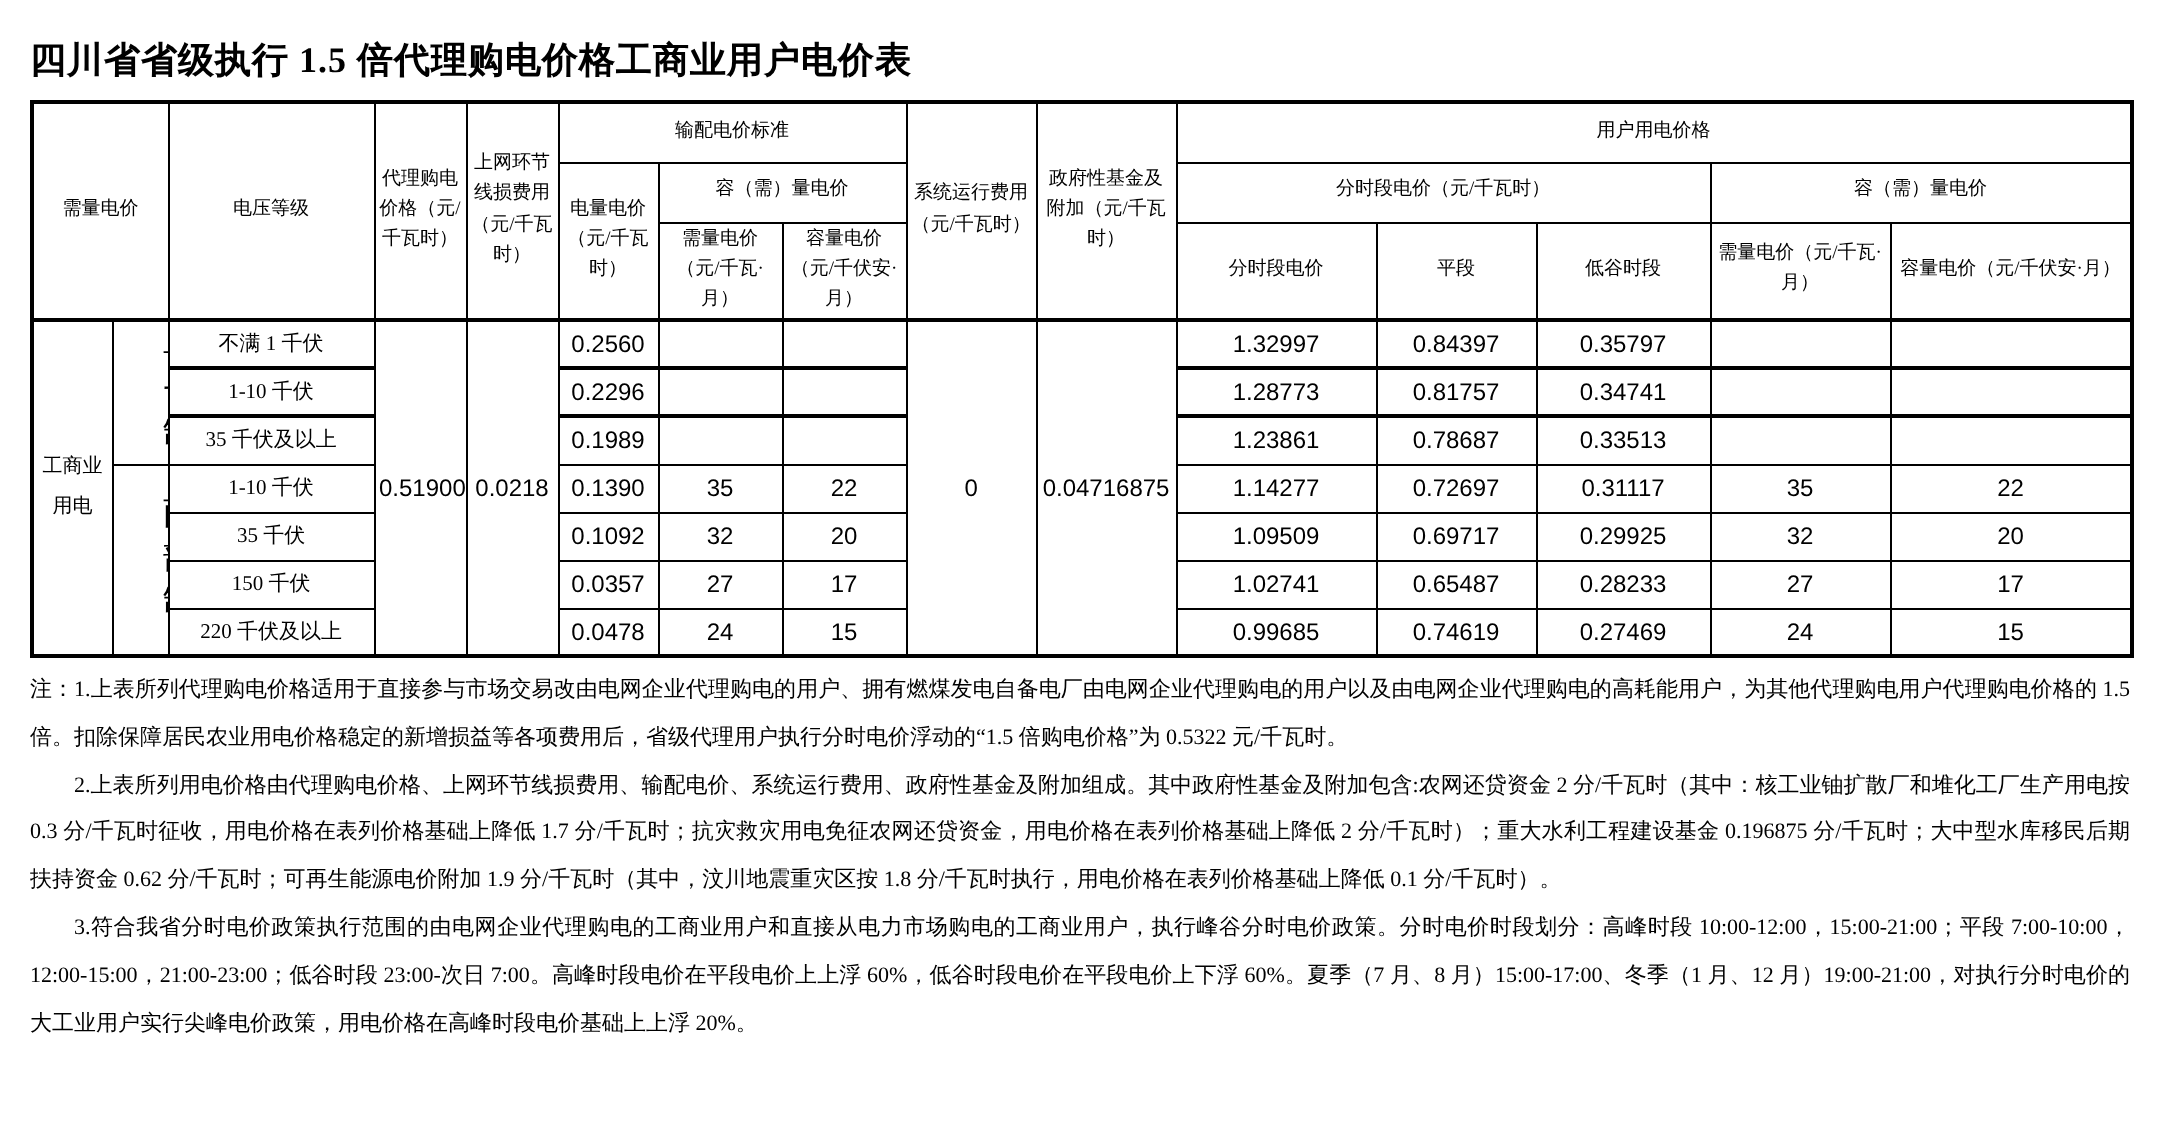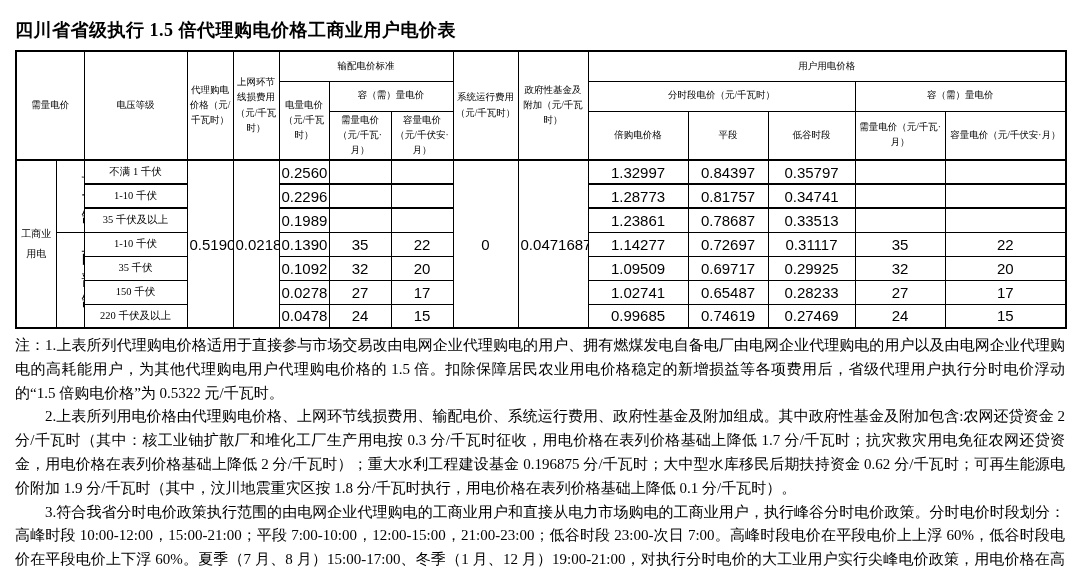--- a/index.html
+++ b/index.html
@@ -27,28 +27,28 @@
     border: 1px solid #000; text-align: center; vertical-align: middle;
     padding: 1px 2px; font-weight: normal; overflow: hidden;
   }
   .price th { font-size: 9.5px; line-height: 1.6; }
   .price thead tr.h1 { height: 30px; }
   .price thead tr.h2 { height: 30px; }
   .price thead tr.h3 { height: 44px; }
   .price thead tr.h3 th, .price thead tr.h1 th, .price thead tr.h2 th { border-bottom-color: #000; }
   .price thead { border-bottom: 2px solid #000; }
   .price tbody tr { height: 24px; }
-  td.num { font-family: "Liberation Sans", "DejaVu Sans", sans-serif; font-size: 15px; margin-top: 24px; }
+  td.num { font-family: "Liberation Sans", "DejaVu Sans", sans-serif; font-size: 12px; margin-top: 24px; }
   td.label { font-size: 10.5px; }
   td.cat { font-size: 10px; padding: 0 3px; line-height: 20px; }
   td.vtext { font-size: 16px; padding: 0 25px; line-height: 22px; word-break: break-all; }
   td.hb, th.hb { border-bottom-width: 2px; text-align: center; }
   .notes { width: 1050px; margin: 5px auto 0 auto; }
   .note {
-    font-size: 15px; line-height: 23.8px; text-align: justify;
+    font-size: 11px; line-height: 23.8px; text-align: justify;
     margin: 0; color: #000;
   }
   .note.indent { text-indent: 2em; }
 </style>
 </head>
 <body>
 
 <div class="page">
   <div class="doc-title">四川省省级执行 1.5 倍代理购电价格工商业用户电价表</div>
 
@@ -83,21 +83,21 @@
       </tr>
       <tr class="h2">
         <th rowspan="2">电量电价（元/千瓦时）</th>
         <th colspan="2">容（需）量电价</th>
         <th colspan="3">分时段电价（元/千瓦时）</th>
         <th colspan="2">容（需）量电价</th>
       </tr>
       <tr class="h3">
         <th>需量电价（元/千瓦·月）</th>
         <th>容量电价（元/千伏安·月）</th>
-        <th>倍购电价格</th>
+        <th>分时段电价</th>
         <th>平段</th>
         <th>低谷时段</th>
         <th>需量电价（元/千瓦·月）</th>
         <th>容量电价（元/千伏安·月）</th>
       </tr>
     </thead>
     <tbody>
       <tr>
         <td rowspan="7" class="cat">工商业用电</td>
         <td rowspan="3" class="vtext">单一制</td>
@@ -155,21 +155,21 @@
         <td class="num">32</td>
         <td class="num">20</td>
         <td class="num">1.09509</td>
         <td class="num">0.69717</td>
         <td class="num">0.29925</td>
         <td class="num">32</td>
         <td class="num">20</td>
       </tr>
       <tr>
         <td class="label">150 千伏</td>
-        <td class="num">0.0278</td>
+        <td class="num">0.0357</td>
         <td class="num">27</td>
         <td class="num">17</td>
         <td class="num">1.02741</td>
         <td class="num">0.65487</td>
         <td class="num">0.28233</td>
         <td class="num">27</td>
         <td class="num">17</td>
       </tr>
       <tr>
         <td class="label">220 千伏及以上</td>

